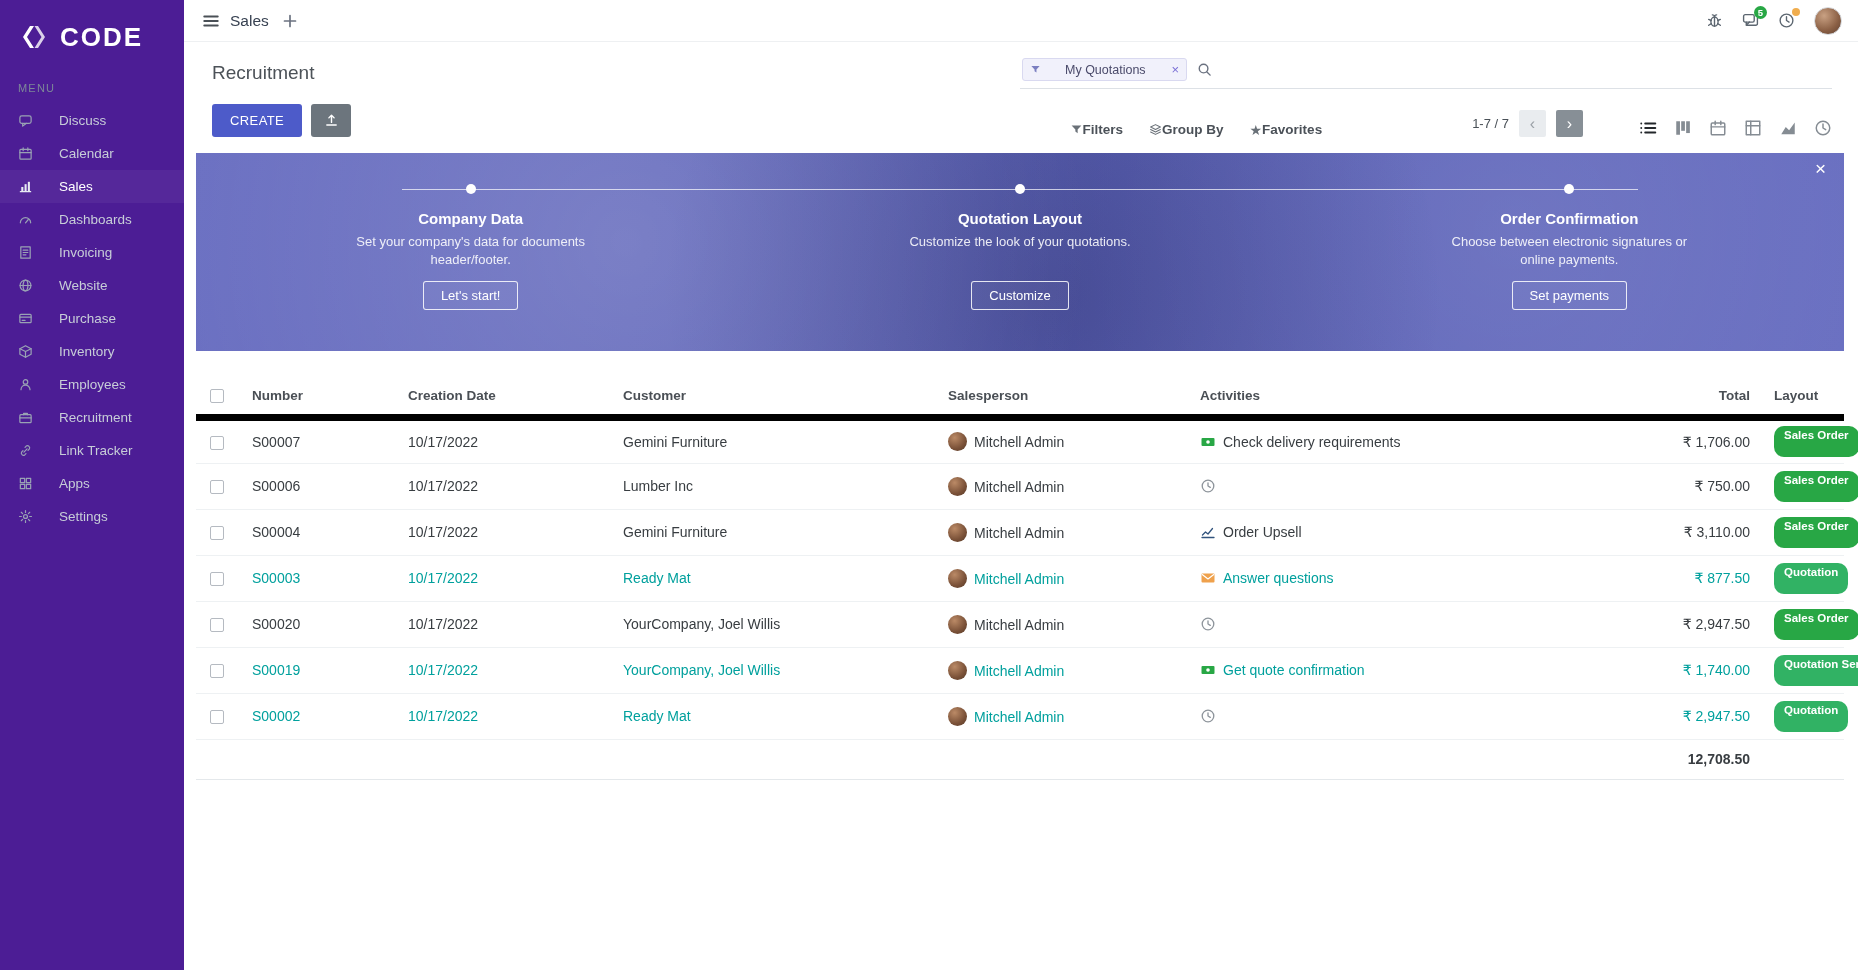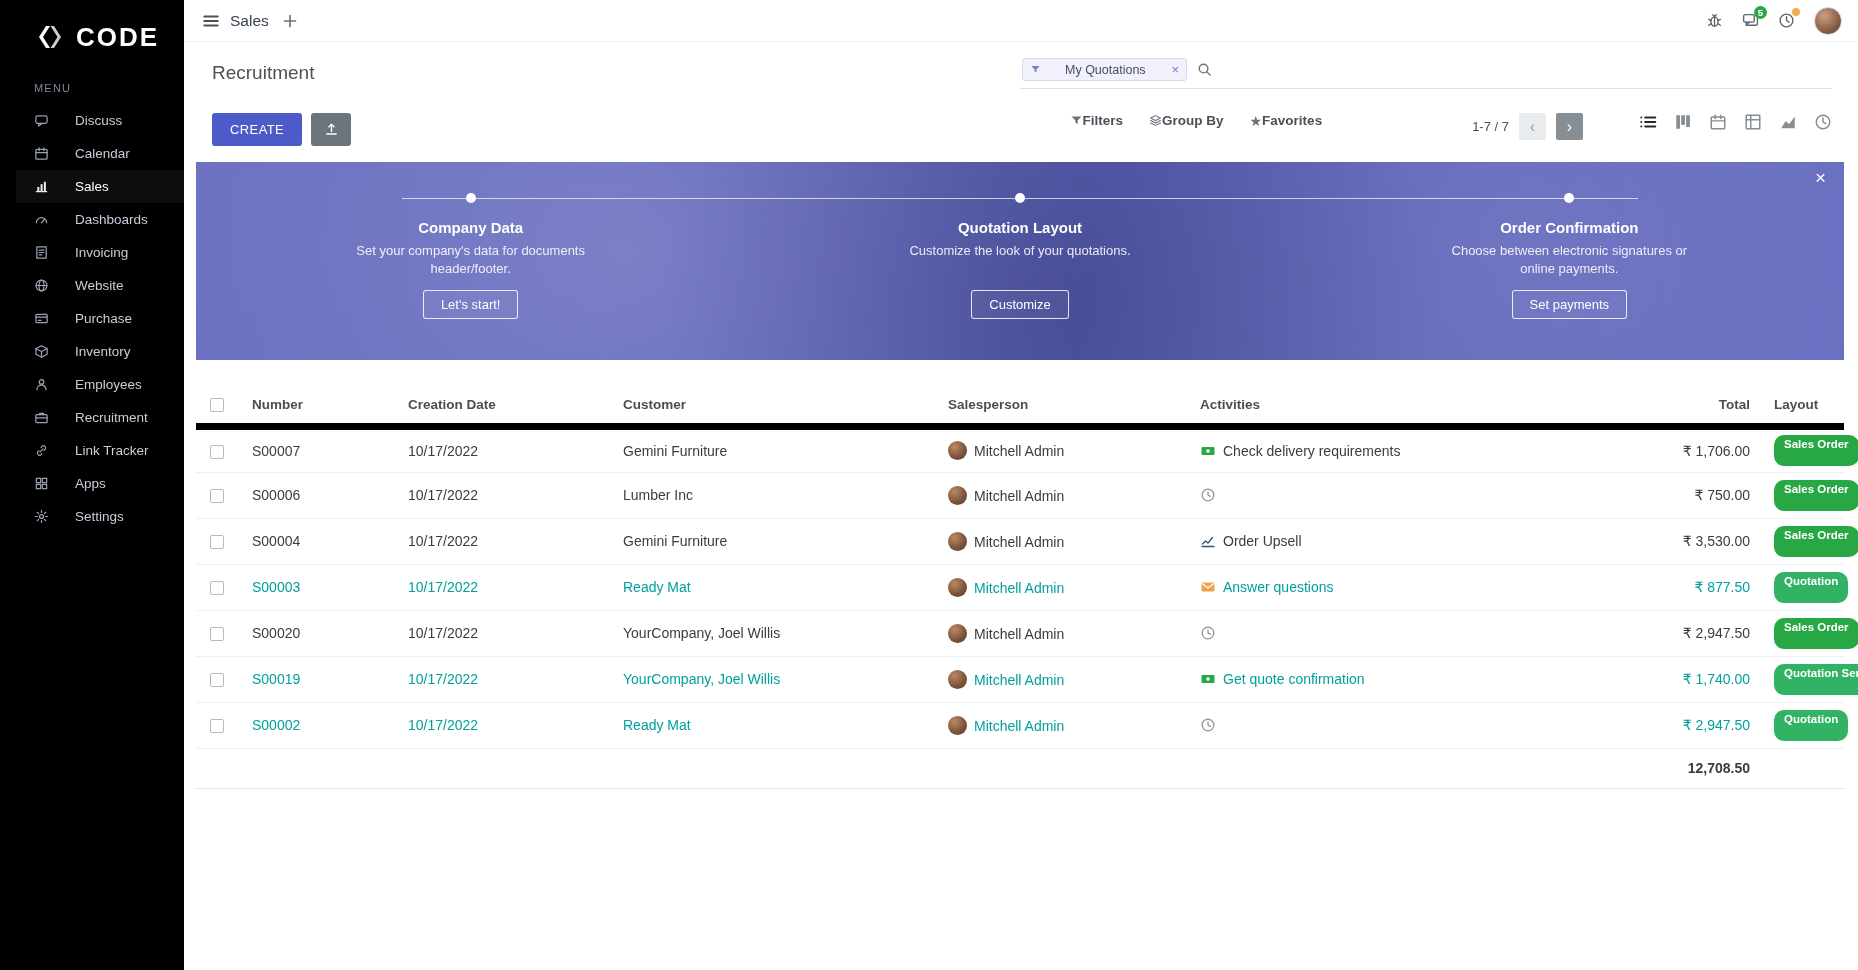--- a/index.html
+++ b/index.html
@@ -1,21 +1,21 @@
 <!DOCTYPE html>
 <html><head>
 <meta charset="utf-8">
 <style>
   html,body{margin:0;padding:0;width:1858px;height:970px;overflow:hidden;
     font-family:"Liberation Sans","DejaVu Sans",sans-serif;background:#fff;}
   *{box-sizing:border-box;}
   .app{display:flex;width:1858px;height:970px;}
 
   
-  .sidebar{width:184px;min-width:184px;background:#000000;color:#c7cdd8;display:flex;flex-direction:column;padding-left:16px;}
+  .sidebar{width:184px;min-width:184px;background:#4c1d95;color:#c7cdd8;display:flex;flex-direction:column;}
   .logo{height:74px;display:flex;align-items:center;gap:10px;padding:0 18px;cursor:pointer;}
   .logo-mark{width:32px;height:26px;display:block;}
   .logo-text{font-size:26px;font-weight:bold;color:#fff;letter-spacing:2px;}
   .menu-label{font-size:11px;color:#7d8798;letter-spacing:1.2px;padding:8px 18px 10px;}
   .side-item{display:flex;align-items:center;gap:26px;padding:0 18px;font-size:13.5px;height:33px;cursor:pointer;}
   .side-item.active{color:#fff;background:rgba(255,255,255,.05);}
   .side-icon{width:15px;height:15px;color:#99a2b4;flex:0 0 15px;}
   .side-item.active .side-icon{color:#e8ebf2;}
   .svg{width:100%;height:100%;fill:none;stroke:currentColor;stroke-width:1.3;stroke-linecap:round;stroke-linejoin:round;display:block;}
 
@@ -41,21 +41,21 @@
   .cp-title{font-size:19px;font-weight:normal;color:#4c5258;margin:0;}
   .searchbar{width:812px;border-bottom:1px solid #dde1e6;display:flex;align-items:center;gap:10px;padding:2px 6px 7px 2px;}
   .facet{display:inline-flex;align-items:center;gap:24px;background:#f1f1fb;border:1px solid #d9d9f0;border-radius:3px;
     padding:2px 7px;height:23px;cursor:pointer;}
   .facet-funnel{width:11px;height:11px;color:#7b7fc0;display:block;}
   .facet-label{font-size:12.5px;color:#4a4a6a;}
   .facet-x{color:#7a6fd6;font-size:13px;line-height:1;padding-left:2px;cursor:pointer;}
   .search-placeholder{flex:1;font-size:13.5px;color:#c4c9ce;cursor:text;}
   .search-icon{width:15px;height:15px;color:#6b7280;cursor:pointer;display:block;}
 
-  .cp-actions{display:flex;align-items:flex-start;margin-top:24px;}
+  .cp-actions{display:flex;align-items:flex-end;margin-top:15px;}
   .btn-primary{background:#4d5bc9;color:#fff;border:none;border-radius:3px;padding:9px 18px;font-size:13px;
     letter-spacing:.4px;cursor:pointer;font-family:inherit;}
   .btn-export{background:#6c757d;color:#fff;border:none;border-radius:3px;width:40px;height:33px;margin-left:9px;
     cursor:pointer;display:flex;align-items:center;justify-content:center;}
   .btn-export .svg{width:15px;height:15px;}
   .cp-filters{margin-left:auto;display:flex;align-items:center;gap:26px;}
   .cp-link{display:inline-flex;align-items:center;font-size:13.5px;color:#4b5158;cursor:pointer;font-weight:bold;}
   .cp-link .ic{width:13px;height:13px;color:#6a7178;display:block;}
   .cp-link .star{font-size:14px;color:#6a7178;line-height:1;}
   .cp-pager{margin-left:150px;display:flex;align-items:center;gap:10px;}
@@ -458,21 +458,21 @@
             <tr class="row">
               <td class="c-check"><span class="cb"></span></td>
               <td class="c-number">S00004</td>
               <td class="c-date">10/17/2022</td>
               <td class="c-customer">Gemini Furniture</td>
               <td class="c-sales"><span class="mini-avatar"></span><span>Mitchell Admin</span></td>
               <td class="c-activity"><span class="act-icon chart-icon"><svg class="svg" viewBox="0 0 16 16">
                     <path d="M2 13.5h12"></path>
                     <path d="M2.5 11l3-3 2.5 2 4.5-5.5"></path>
                   </svg></span><span>Order Upsell</span></td>
-              <td class="c-total num">₹ 3,530.00</td>
+              <td class="c-total num">₹ 3,110.00</td>
               <td class="c-status"><span class="badge" style="background:#28a745">Sales Order</span></td>
             </tr>
             <tr class="row teal">
               <td class="c-check"><span class="cb"></span></td>
               <td class="c-number">S00003</td>
               <td class="c-date">10/17/2022</td>
               <td class="c-customer">Ready Mat</td>
               <td class="c-sales"><span class="mini-avatar"></span><span>Mitchell Admin</span></td>
               <td class="c-activity"><span class="act-icon envelope-icon"><svg class="svg" viewBox="0 0 16 16">
                     <rect x="1.5" y="3.5" width="13" height="9" rx="1" fill="currentColor" stroke="none"></rect>

